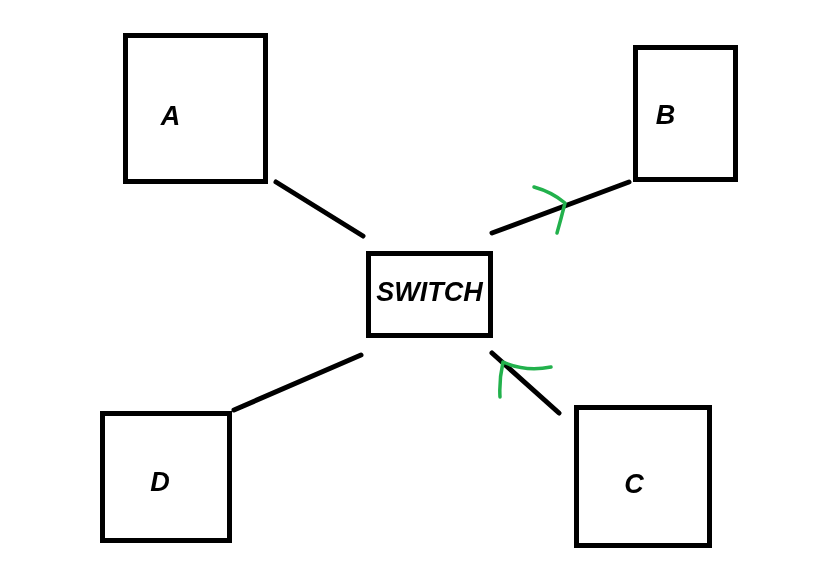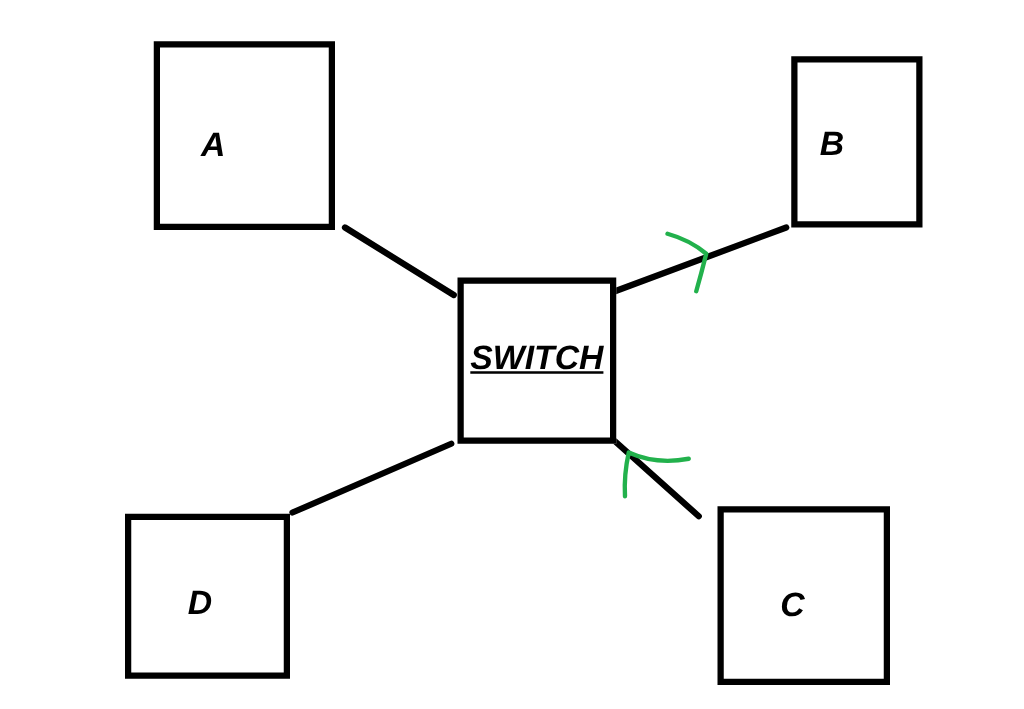--- a/index.html
+++ b/index.html
@@ -25,21 +25,21 @@
     font-weight: bold;
     font-style: italic;
     font-size: 27px;
     color: #000000;
     line-height: 1;
     white-space: nowrap;
   }
   
   #node-a      { left: 123px; top: 33px;  width: 145px; height: 151px; }
   #node-b      { left: 633px; top: 45px;  width: 105px; height: 137px; }
-  #node-switch { left: 366px; top: 222px; width: 127px; height: 133px; text-decoration: underline; }
+  #node-switch { left: 366px; top: 251px; width: 127px; height: 87px; }
   #node-d      { left: 100px; top: 411px; width: 132px; height: 132px; }
   #node-c      { left: 574px; top: 405px; width: 138px; height: 143px; }
   
   .off-a  { transform: translate(-25px, 8px); }
   .off-b  { transform: translate(-20px, 2px); }
   .off-sw { transform: translate(0px, -2px); }
   .off-d  { transform: translate(-6px, 5px); }
   .off-c  { transform: translate(-9px, 8px); }
   #wires {
     position: absolute;

